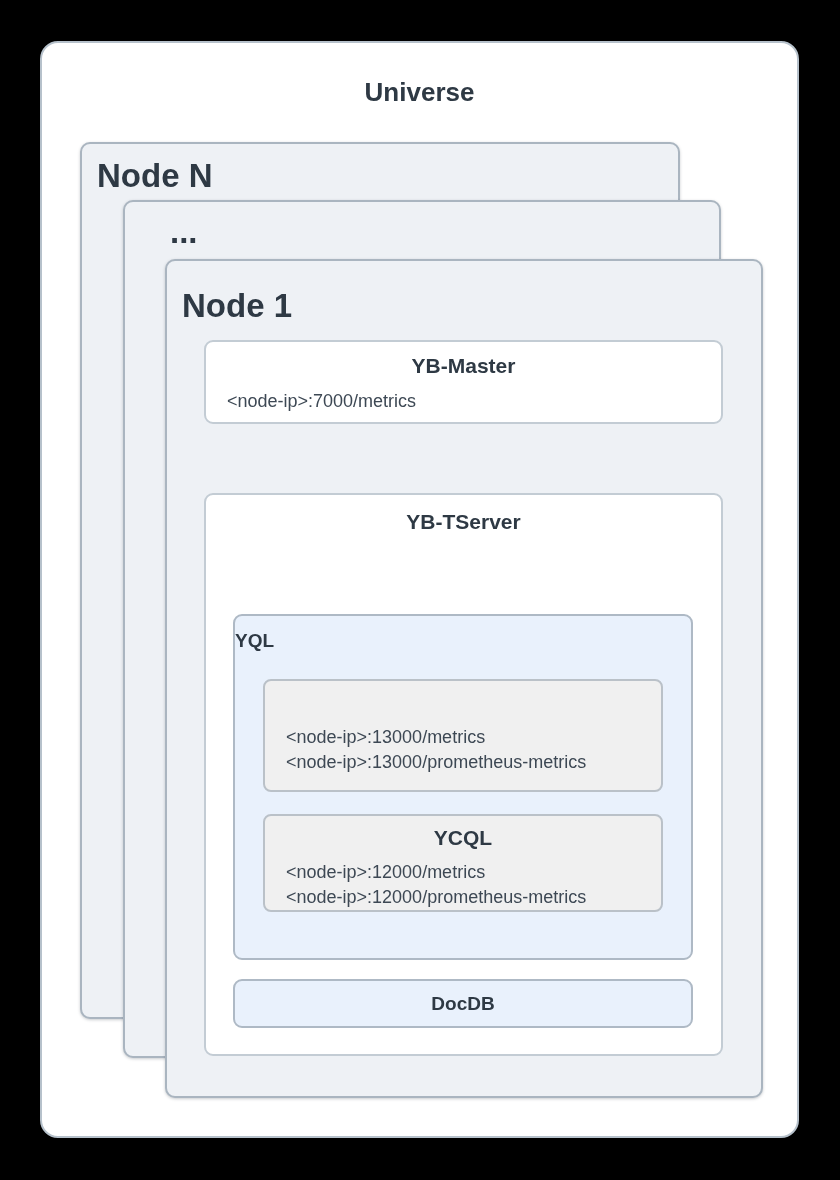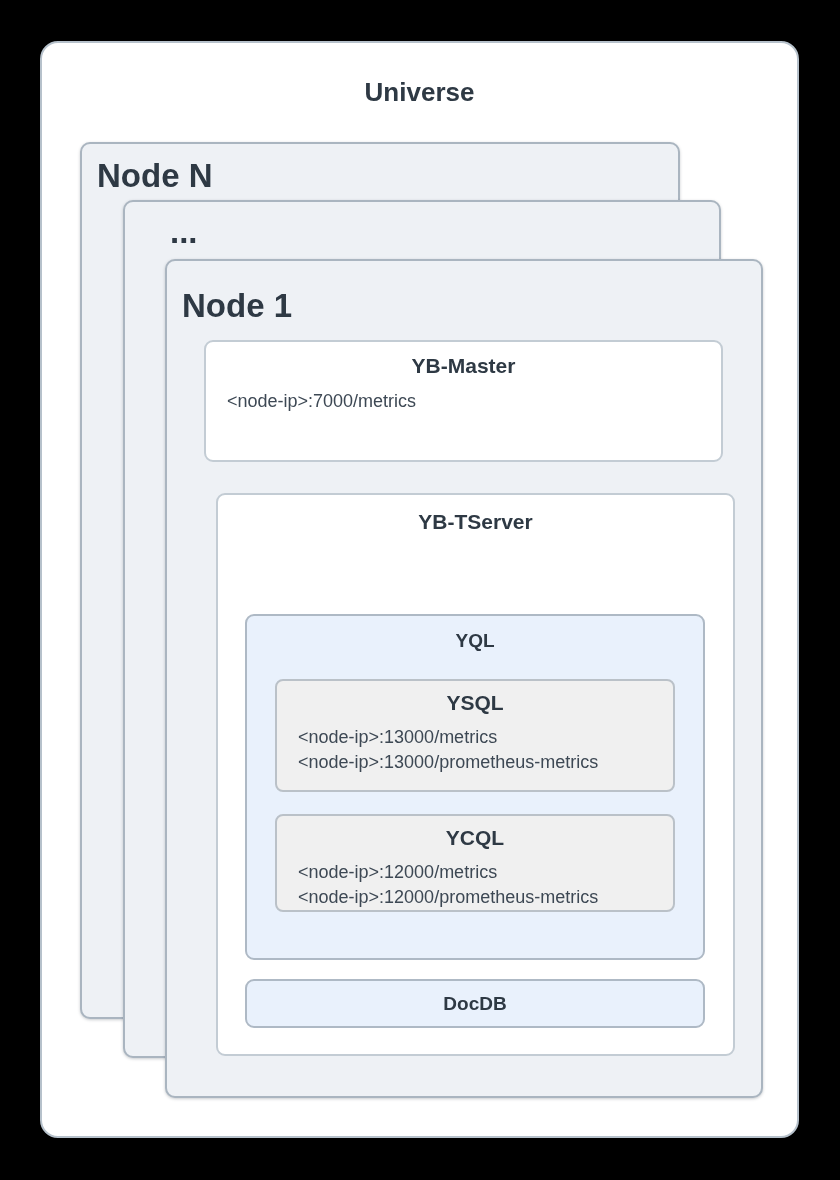--- a/index.html
+++ b/index.html
@@ -63,22 +63,22 @@
   }
   .node-n > .node-label   { left: 15px; top: 13px; }
   .node-mid > .node-label { left: 45px; top: 11px; }
   .node-1 > .node-label   { left: 15px; top: 14px; margin-top: 12px; }
 
   .comp-box {
     background: var(--comp-fill);
     border: 2px solid var(--comp-border);
     border-radius: 9px;
   }
-  .yb-master  { left: 37px; top: 79px;  width: 519px; height: 122px; }
-  .yb-tserver { left: 37px; top: 232px; width: 519px; height: 563px; margin-left: 12px; }
+  .yb-master  { left: 37px; top: 79px;  width: 519px; height: 84px; }
+  .yb-tserver { left: 37px; top: 232px; width: 519px; height: 563px; }
 
   .comp-title {
     position: absolute; left: 0; right: 0;
     text-align: center;
     font-size: 21px; font-weight: bold;
     color: var(--title-color);
     white-space: nowrap;
   }
   .yb-master > .comp-title  { top: 12px; }
   .yb-tserver > .comp-title { top: 15px; }
@@ -102,21 +102,21 @@
   .docdb { left: 27px; top: 484px; width: 460px; height: 49px;
            display: flex; align-items: center; justify-content: center; }
 
   .sm-title {
     font-size: 19px; font-weight: bold;
     color: var(--title-color);
     white-space: nowrap;
   }
   .yql > .sm-title {
     position: absolute; left: 0; right: 0; top: 14px;
-    text-align: center;
+    text-align: left;
   }
 
   .gray-box {
     background: var(--gray-fill);
     border: 2px solid var(--gray-border);
     border-radius: 8px;
   }
   .ysql { left: 28px; top: 63px;  width: 400px; height: 113px; }
   .ycql { left: 28px; top: 198px; width: 400px; height: 98px; }
 
@@ -147,21 +147,20 @@
             </div>
           </div>
 
           <div class="box comp-box yb-tserver">
             <div class="comp-title">YB-TServer</div>
 
             <div class="box blue-box yql">
               <div class="sm-title">YQL</div>
 
               <div class="box gray-box ysql">
-                <div class="comp-title">YSQL</div>
                 <div class="metrics">
                   <div>&lt;node-ip&gt;:13000/metrics</div>
                   <div>&lt;node-ip&gt;:13000/prometheus-metrics</div>
                 </div>
               </div>
 
               <div class="box gray-box ycql">
                 <div class="comp-title">YCQL</div>
                 <div class="metrics">
                   <div>&lt;node-ip&gt;:12000/metrics</div>

